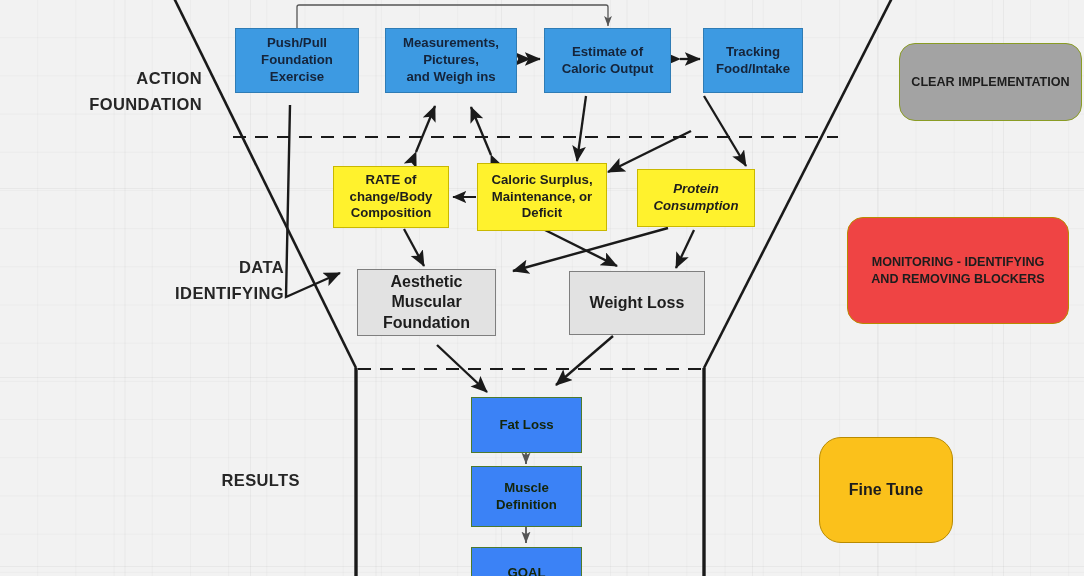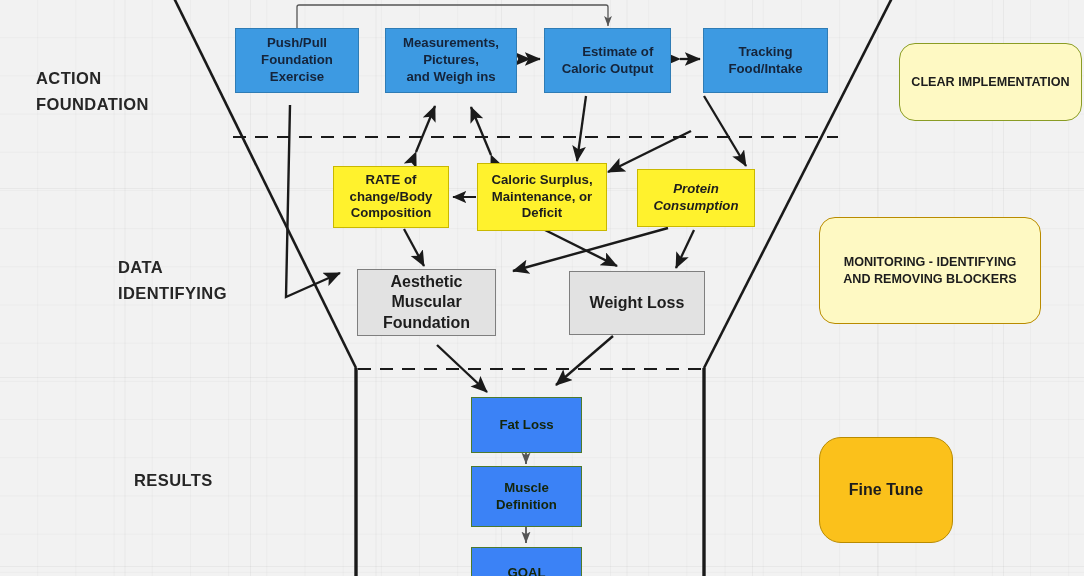--- a/index.html
+++ b/index.html
@@ -51,27 +51,27 @@
     font-size:16px;color:#1d1d1d;
   }
   .green{
     background:#3b82f6;border:1.3px solid #4d7a2c;
     font-size:13.2px;color:#14250a;
   }
   .pill{
     border-radius:16px;
     font-size:12.6px;
   }
-  .pill-lime{background:#fef9c3;border:1.6px solid #8a9c24;color:#1d1d1d;}
-  .pill-amber{background:#fef9c3;border:1.6px solid #b98b00;color:#1d1d1d;}
+  .pill-lime{background:#a3a3a3;border:1.6px solid #8a9c24;color:#1d1d1d;}
+  .pill-amber{background:#ef4444;border:1.6px solid #b98b00;color:#1d1d1d;margin-left:28px;}
   .pill-amber2{background:#fbc11b;border:1.6px solid #b98b00;color:#1d1d1d;font-size:16px;border-radius:22px;}
 
   .stage-label{
     position:absolute;
-    text-align:left;
+    text-align:right;
     font-weight:bold;
     font-size:16.5px;
     letter-spacing:0.4px;
     color:#262626;
     line-height:1.55;
     white-space:pre-line;
   }
 </style>
 </head>
 <body>
@@ -136,23 +136,23 @@
 <div class="stage-label" style="left:118px;top:255px;width:166px;">DATA
 IDENTIFYING</div>
 <div class="stage-label" style="left:134px;top:468px;width:166px;">RESULTS</div>
 
 <div class="node blue" style="left:235px;top:28px;width:124px;height:65px;">Push/Pull
 Foundation
 Exercise</div>
 <div class="node blue" style="left:385px;top:28px;width:132px;height:65px;">Measurements,
 Pictures,
 and Weigh ins</div>
-<div class="node blue" style="left:544px;top:28px;width:127px;height:65px;text-align:right;">Estimate of
+<div class="node blue" style="left:544px;top:28px;width:127px;height:65px;">Estimate of
 Caloric Output</div>
-<div class="node blue" style="left:703px;top:28px;width:125px;height:65px;">Tracking
+<div class="node blue" style="left:703px;top:28px;width:100px;height:65px;">Tracking
 Food/Intake</div>
 
 <div class="node yellow" style="left:333px;top:166px;width:116px;height:62px;">RATE of
 change/Body
 Composition</div>
 <div class="node yellow" style="left:477px;top:163px;width:130px;height:68px;">Caloric Surplus,
 Maintenance, or
 Deficit</div>
 <div class="node yellow" style="left:637px;top:169px;width:118px;height:58px;font-style:italic;">Protein
 Consumption</div>

